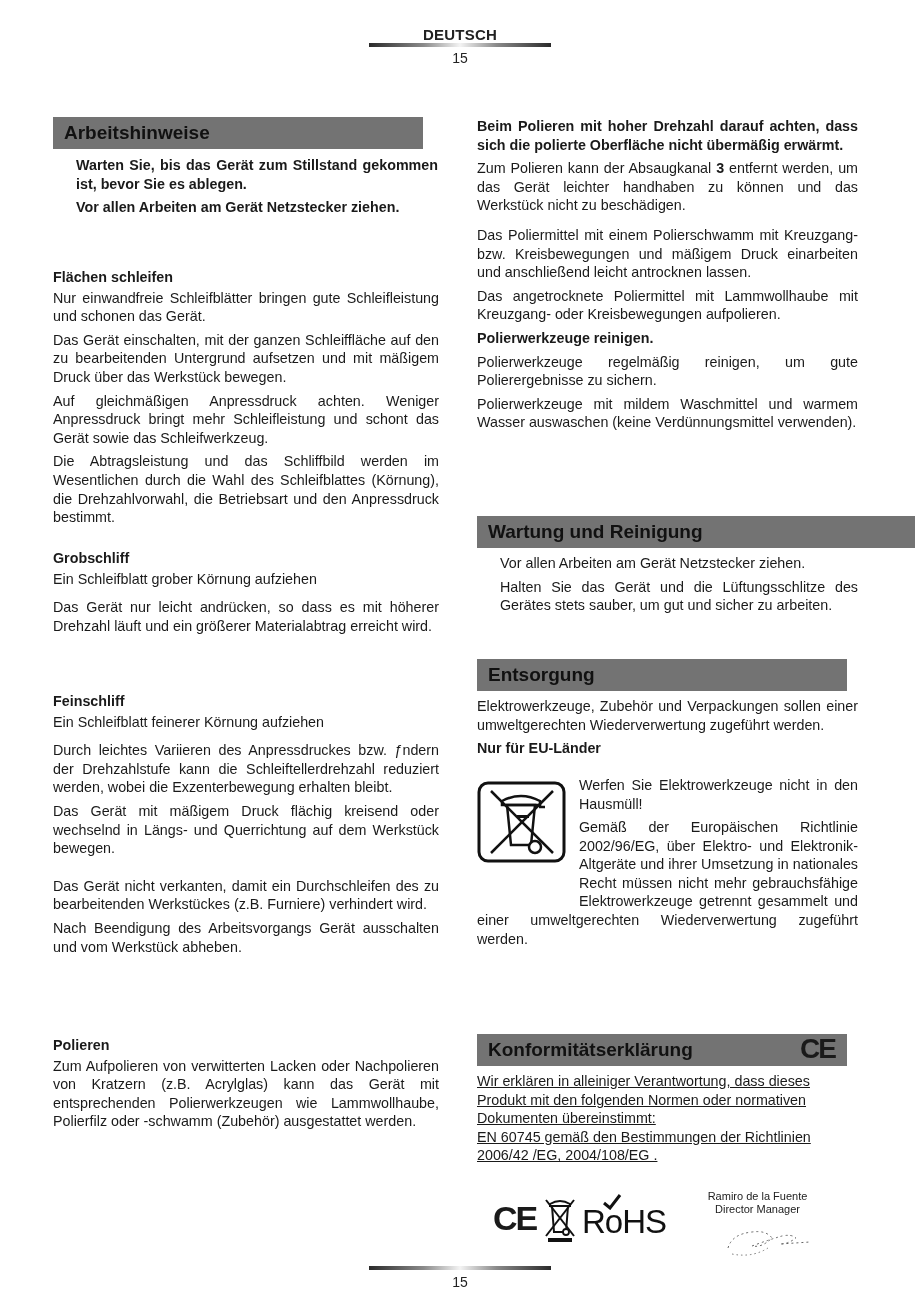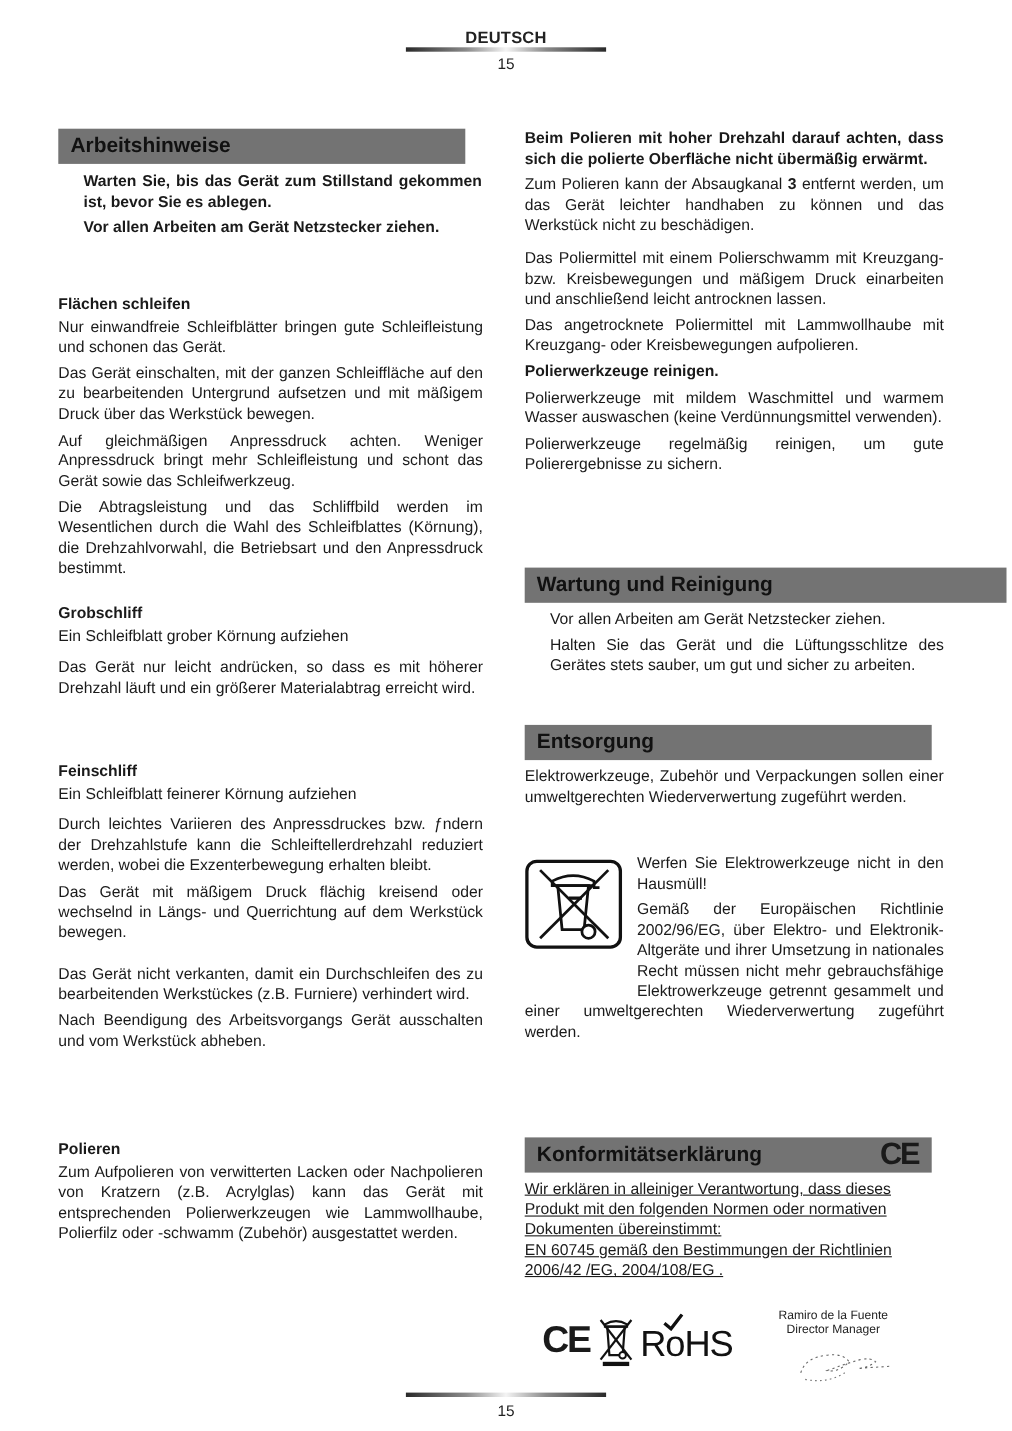--- a/index.html
+++ b/index.html
@@ -65,37 +65,38 @@
 </div>
 
 <div class="blk" style="left:477px; top:117px; width:381px;">
   <p class="b">Beim Polieren mit hoher Drehzahl darauf achten, dass sich die polierte Oberfläche nicht übermäßig erwärmt.</p>
   <p style="margin-bottom:11px;">
     <span>Zum Polieren kann der Absaugkanal </span><span class="b">3</span><span> entfernt werden, um das Gerät leichter handhaben zu können und das Werkstück nicht zu beschädigen.</span>
   </p>
   <p>Das Poliermittel mit einem Polierschwamm mit Kreuzgang- bzw. Kreisbewegungen und mäßigem Druck einarbeiten und anschließend leicht antrocknen lassen.</p>
   <p>Das angetrocknete Poliermittel mit Lammwollhaube mit Kreuzgang- oder Kreisbewegungen aufpolieren.</p>
   <p class="b">Polierwerkzeuge reinigen.</p>
+  <p>Polierwerkzeuge regelmäßig reinigen, um gute Polierergebnisse zu sichern.</p>
   <p>Polierwerkzeuge mit mildem Waschmittel und warmem Wasser auswaschen (keine Verdünnungsmittel verwenden).</p>
-  <p>Polierwerkzeuge regelmäßig reinigen, um gute Polierergebnisse zu sichern.</p>
 </div>
 
 <div class="sec-bar" style="left:477px; top:516px; width:438px;">
   <h2>Wartung und Reinigung</h2>
 </div>
 <div class="blk" style="left:500px; top:554px; width:358px;">
   <p>Vor allen Arbeiten am Gerät Netzstecker ziehen.</p>
   <p>Halten Sie das Gerät und die Lüftungsschlitze des Gerätes stets sauber, um gut und sicher zu arbeiten.</p>
 </div>
 
 <div class="sec-bar" style="left:477px; top:659px; width:370px;">
   <h2>Entsorgung</h2>
 </div>
 <div class="blk" style="left:477px; top:697px; width:381px;">
   <p>Elektrowerkzeuge, Zubehör und Verpackungen sollen einer umweltgerechten Wiederverwertung zugeführt werden.</p>
+  <div class="sub">Nur für EU-Länder</div>
 </div>
 
 <svg class="weee" style="left:477px; top:781px;" width="89" height="82" viewBox="0 0 89 82">
   <rect x="2" y="2" width="85" height="78" rx="9" fill="none" stroke="#111" stroke-width="3"></rect>
   <path d="M30 24 L58 24 L54 64 L34 64 Z" fill="none" stroke="#111" stroke-width="2.5"></path>
   <path d="M25 20 Q44 10 63 20 L63 24 L25 24 Z" fill="none" stroke="#111" stroke-width="2.5"></path>
   <line x1="62" y1="26" x2="68" y2="26" stroke="#111" stroke-width="2.5"></line>
   <rect x="40" y="34" width="12" height="3" fill="#111"></rect>
   <circle cx="58" cy="66" r="6" fill="#fff" stroke="#111" stroke-width="2.5"></circle>
   <line x1="14" y1="10" x2="76" y2="72" stroke="#111" stroke-width="2.5"></line>

